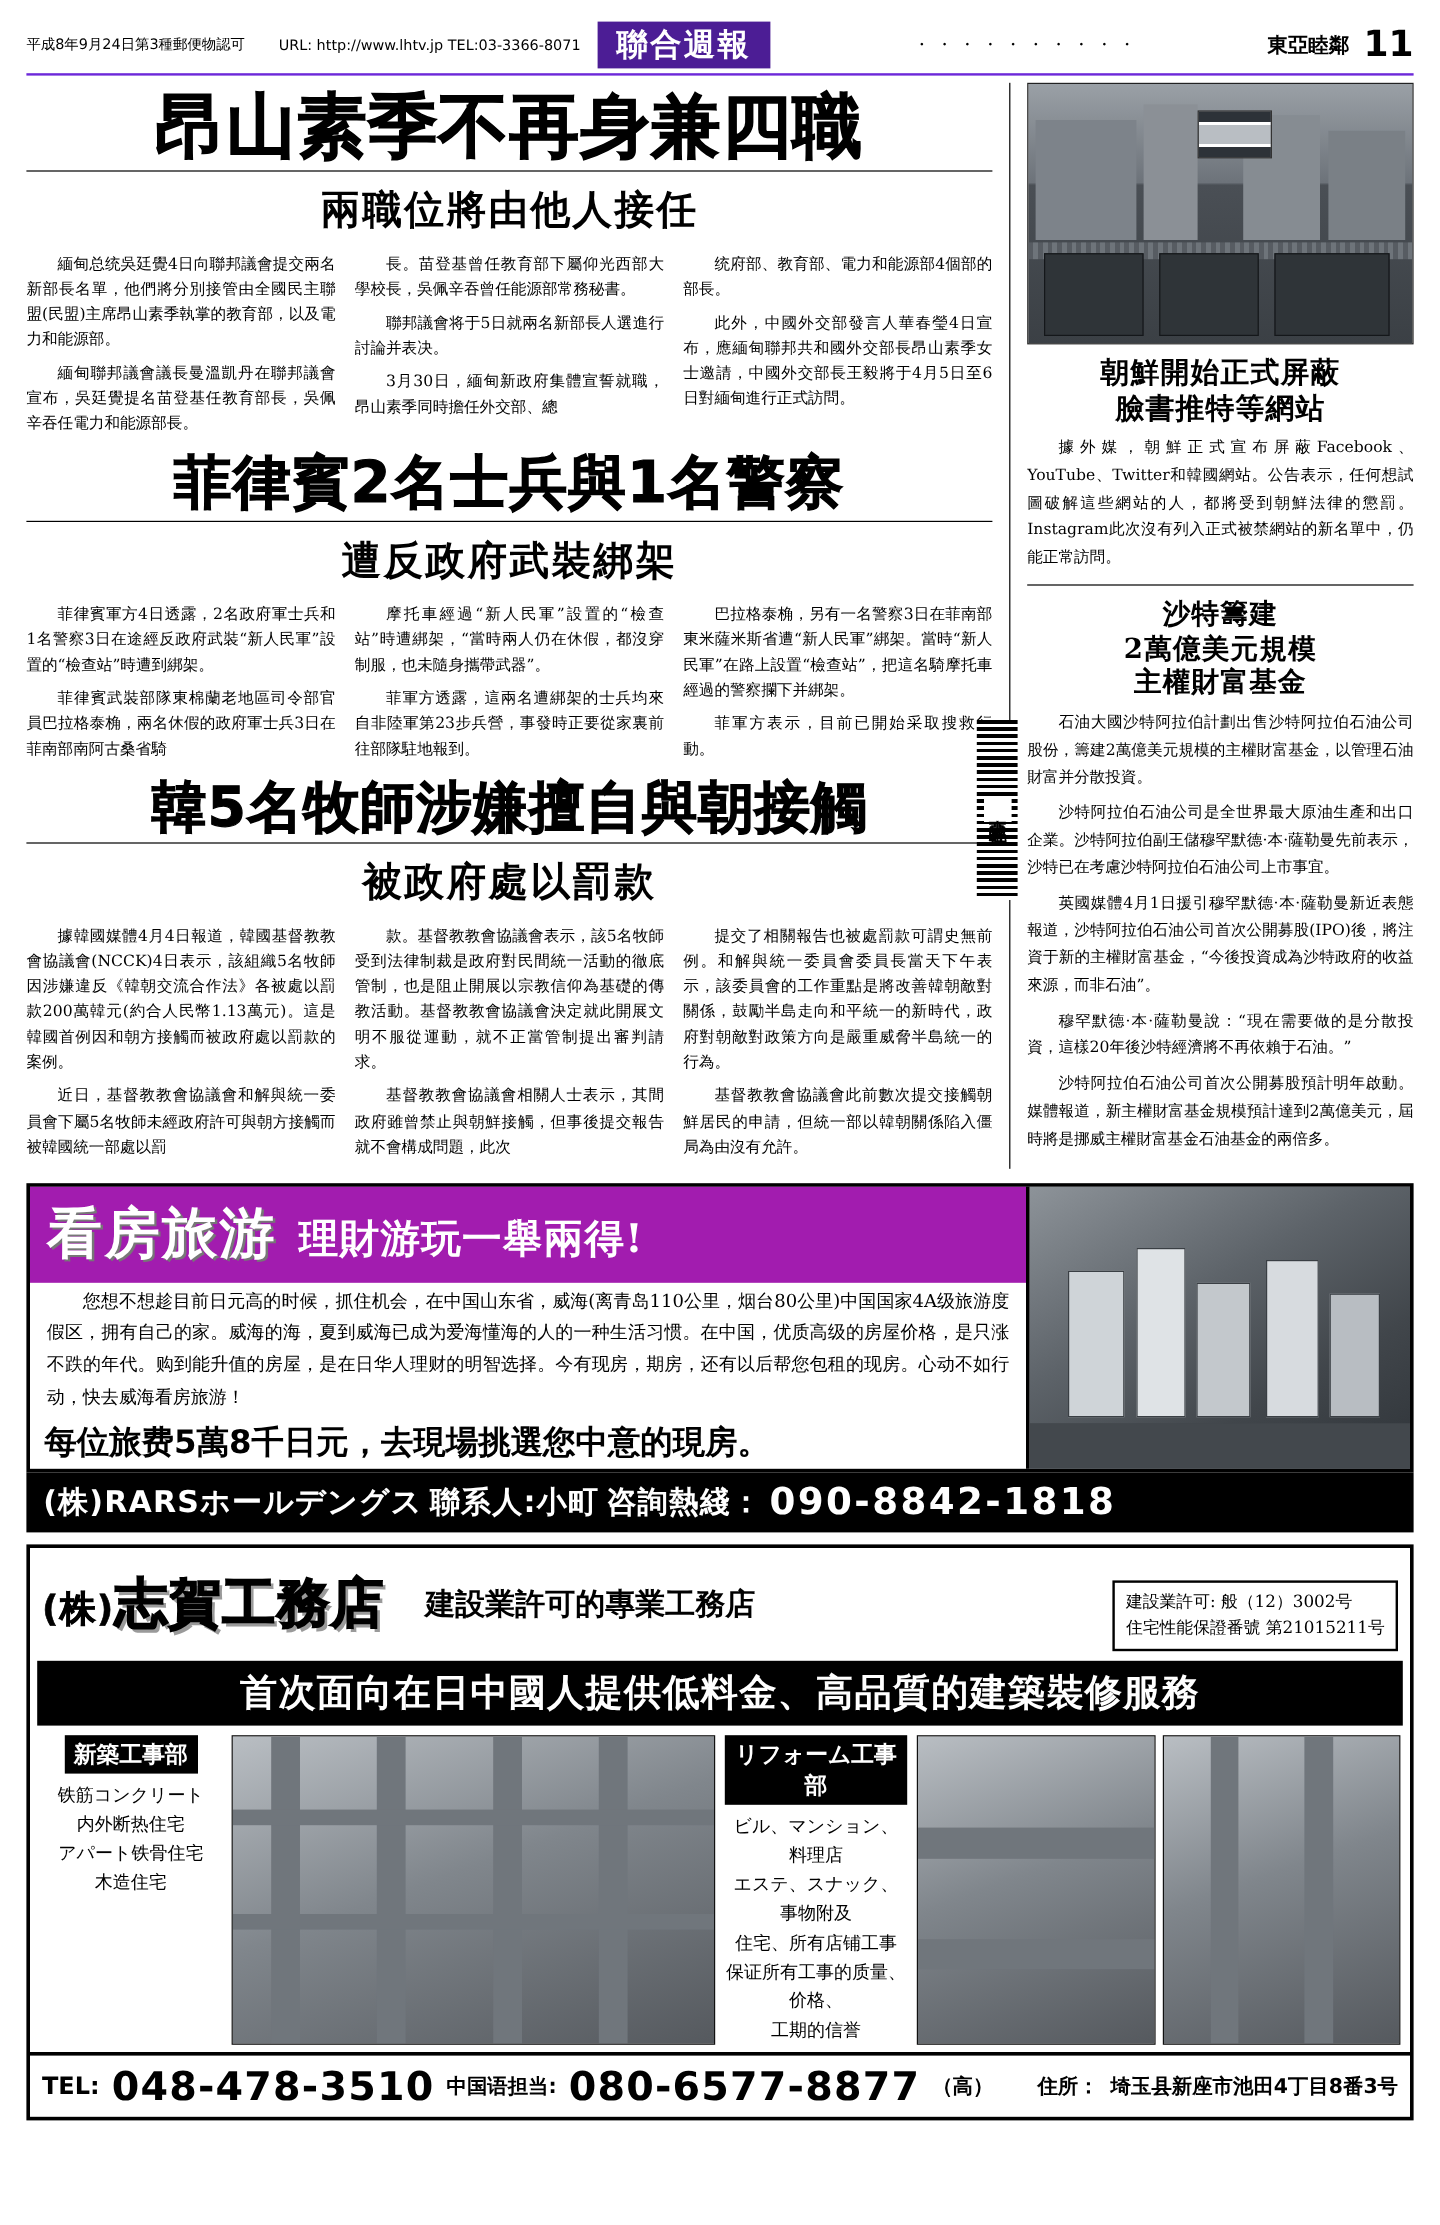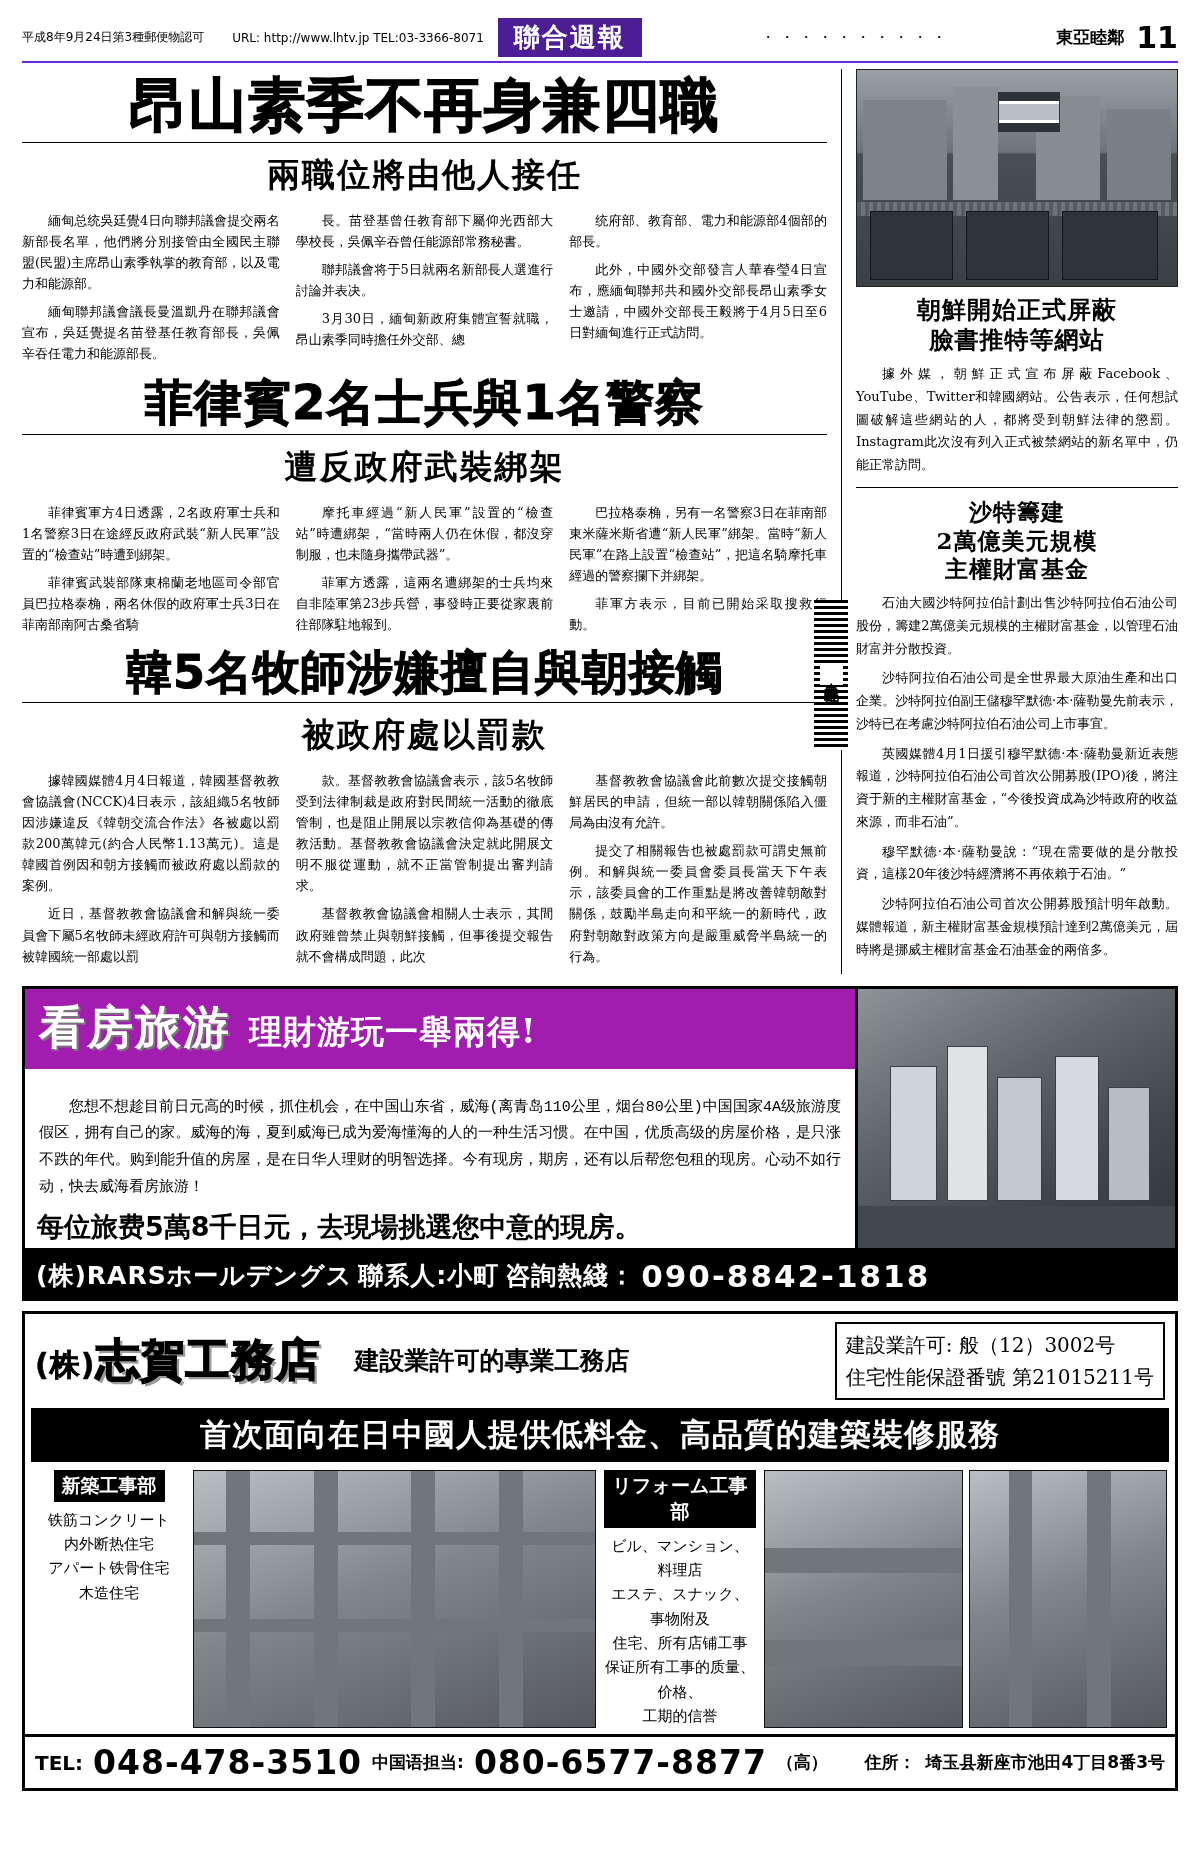--- a/index.html
+++ b/index.html
@@ -96,21 +96,21 @@
   
   .ad1 { margin-top:12px; border:3px solid #000; display:flex; }
   .ad1-left { flex:1; padding:0; }
   .ad1-banner { background:#a21caf; color:#fff; padding:8px 12px 10px 14px; display:flex; align-items:baseline; }
   .ad1-banner .b1 {
     font-size:46px; font-weight:bold; letter-spacing:2px;
     font-family:"DejaVu Sans", sans-serif;
     text-shadow:2px 2px 0 #777;
   }
   .ad1-banner .b2 { font-size:33px; font-weight:bold; margin-left:18px; letter-spacing:1px; }
-  .ad1-text { font-size:15px; line-height:1.78; padding:26px 14px 6px 14px; text-align:justify;font-family:Liberation Mono, monospace; }
+  .ad1-text { font-size:15px; line-height:1.78; padding:2px 14px 6px 14px; text-align:justify; }
   .ad1-text p { margin:0; text-indent:2em; }
   .ad1-big1, .ad1-big2 {
     font-size:27px; font-weight:bold; padding:2px 12px; letter-spacing:0px; line-height:1.35;
     font-family:"DejaVu Sans", sans-serif;
   }
   .ad1-img {
     width:320px; border-left:3px solid #000;
     background:linear-gradient(150deg,#8d9399 0%, #5d6369 40%, #41464b 70%, #2f3439 100%);
     position:relative; overflow:hidden;
   }
@@ -126,21 +126,21 @@
   .ad2 { margin-top:10px; border:3px solid #000; }
   .ad2-row1 { display:flex; align-items:center; padding:8px 10px 4px 10px;gap:20px; }
   .ad2-logo {
     font-size:44px; font-weight:bold; letter-spacing:1px;
     font-family:"DejaVu Sans", sans-serif;
     -webkit-text-stroke:1.5px #000; text-shadow:3px 3px 0 #9a9a9a;
   }
   .ad2-logo .paren { font-size:30px; -webkit-text-stroke:0.5px #000; text-shadow:none; }
   .ad2-sub { font-size:25px; font-weight:bold; margin-left:14px; }
   .ad2-box {
-    margin-left:auto; border:2px solid #000; font-size:20px; line-height:1.6; padding:5px 9px; white-space:nowrap;
+    margin-left:auto; border:2px solid #000; font-size:14px; line-height:1.6; padding:5px 9px; white-space:nowrap;margin-top:19px;
   }
   .ad2-banner {
     background:#000; color:#fff; font-size:31px; font-weight:bold; text-align:center;
     padding:6px 0; letter-spacing:1px; margin:4px 6px 8px 6px;
     font-family:"DejaVu Sans", sans-serif;
   }
   .ad2-grid { display:flex; gap:8px; padding:0 8px 6px 8px; }
   .sect { flex:1; display:flex; gap:8px; }
   .sect-text { width:152px; text-align:center; }
   .sect-tag {
@@ -228,22 +228,22 @@
         <div class="cols3">
           <div>
             <p>據韓國媒體4月4日報道，韓國基督教教會協議會(NCCK)4日表示，該組織5名牧師因涉嫌違反《韓朝交流合作法》各被處以罰款200萬韓元(約合人民幣1.13萬元)。這是韓國首例因和朝方接觸而被政府處以罰款的案例。</p>
             <p>近日，基督教教會協議會和解與統一委員會下屬5名牧師未經政府許可與朝方接觸而被韓國統一部處以罰</p>
           </div>
           <div>
             <p>款。基督教教會協議會表示，該5名牧師受到法律制裁是政府對民間統一活動的徹底管制，也是阻止開展以宗教信仰為基礎的傳教活動。基督教教會協議會決定就此開展文明不服從運動，就不正當管制提出審判請求。</p>
             <p>基督教教會協議會相關人士表示，其間政府雖曾禁止與朝鮮接觸，但事後提交報告就不會構成問題，此次</p>
           </div>
           <div>
+            <p>提交了相關報告也被處罰款可謂史無前例。和解與統一委員會委員長當天下午表示，該委員會的工作重點是將改善韓朝敵對關係，鼓勵半島走向和平統一的新時代，政府對朝敵對政策方向是嚴重威脅半島統一的行為。</p>
             <p>基督教教會協議會此前數次提交接觸朝鮮居民的申請，但統一部以韓朝關係陷入僵局為由沒有允許。</p>
-            <p>提交了相關報告也被處罰款可謂史無前例。和解與統一委員會委員長當天下午表示，該委員會的工作重點是將改善韓朝敵對關係，鼓勵半島走向和平統一的新時代，政府對朝敵對政策方向是嚴重威脅半島統一的行為。</p>
           </div>
         </div>
       </div>
 
     </div>
 
     <div class="right-col">
       <div class="rc-img">
         <div class="bldg" style="left:2%;top:14%;width:26%;height:46%;"></div>
         <div class="bldg" style="left:30%;top:8%;width:14%;height:52%;background:#8b9096;"></div>

